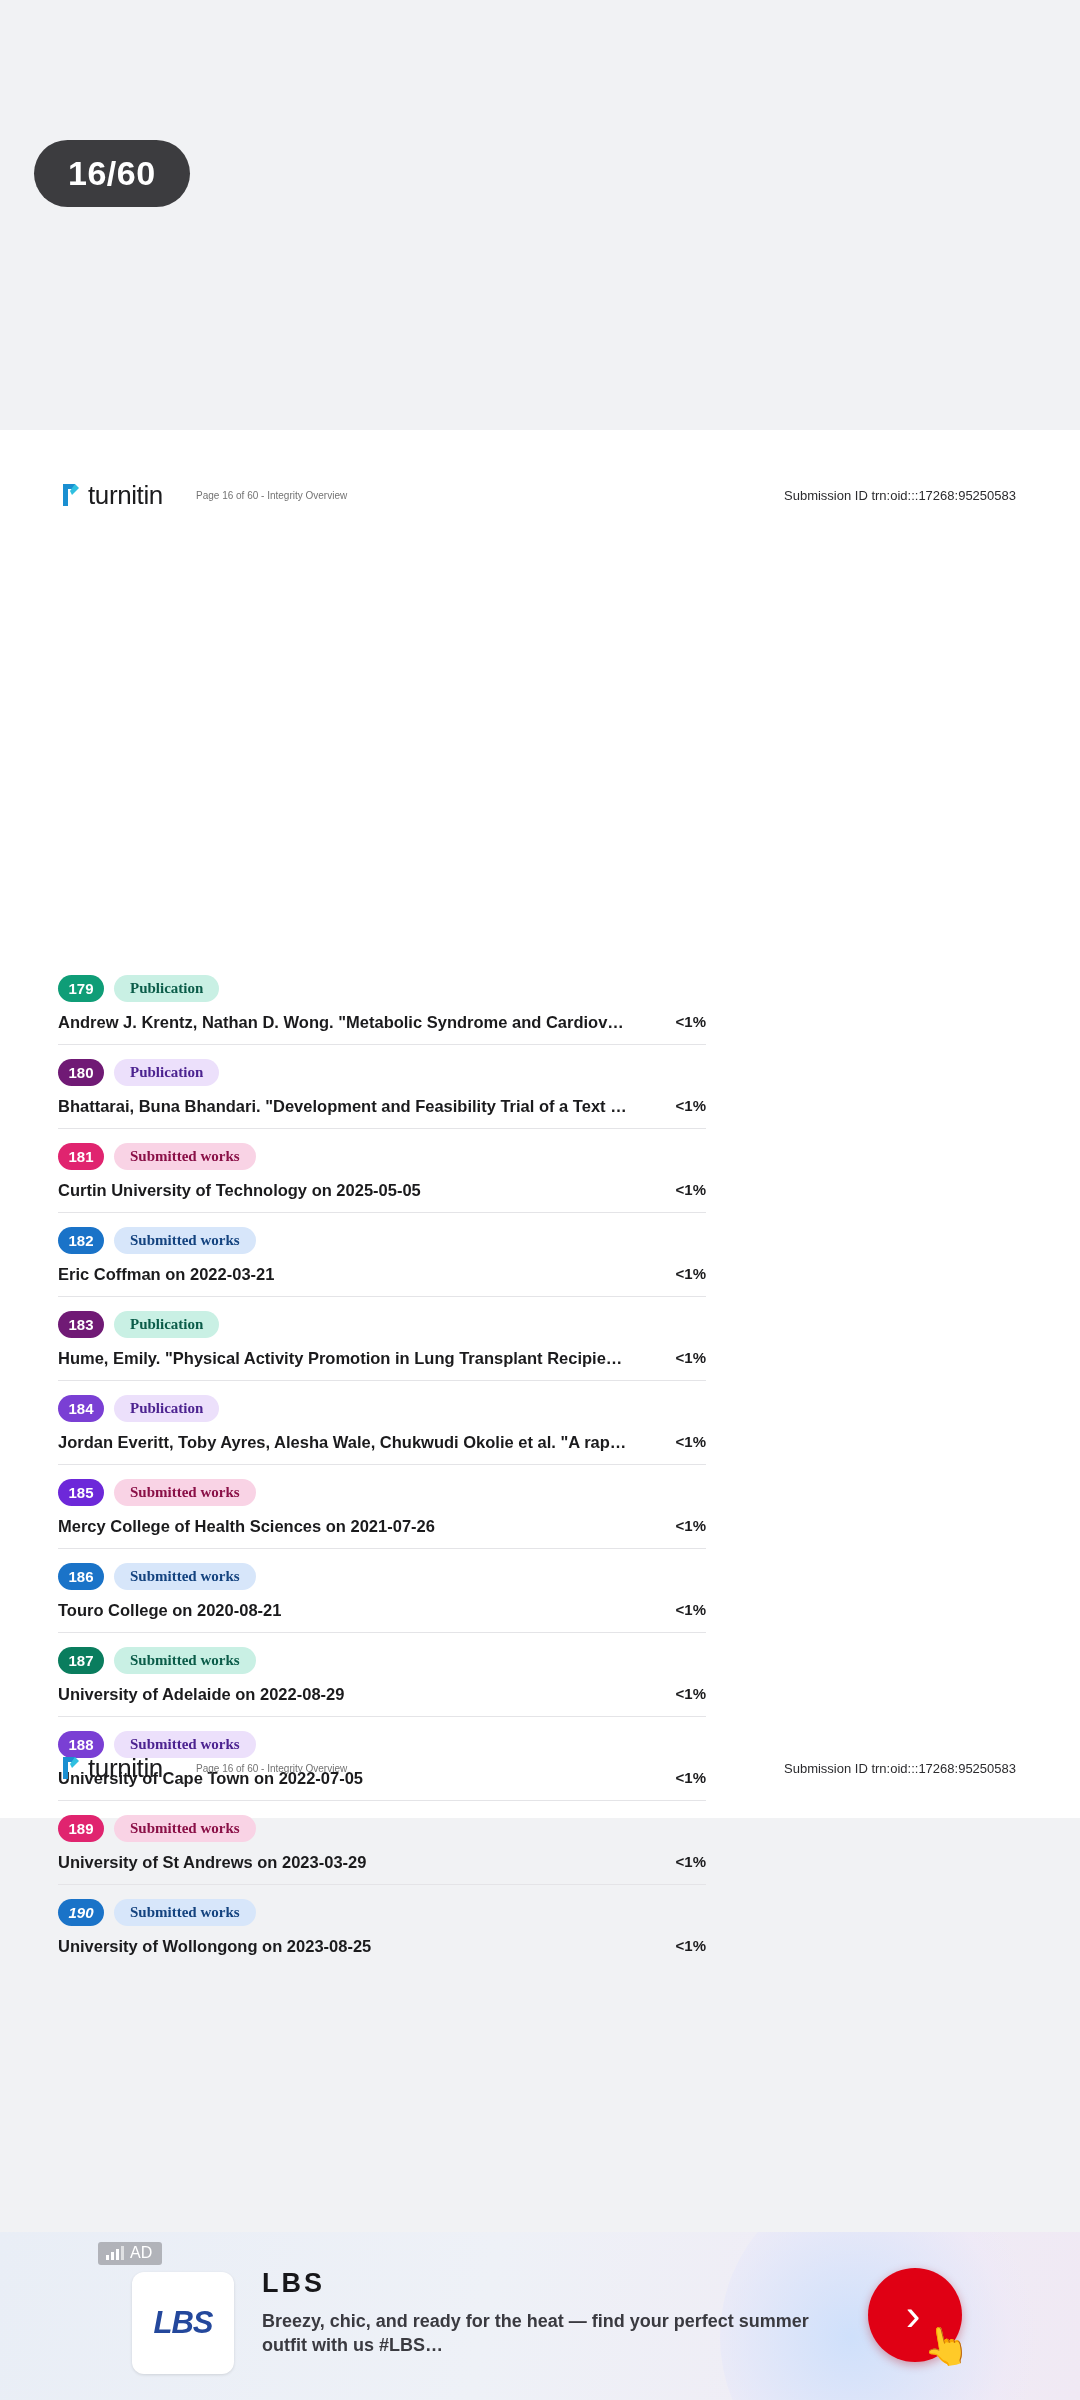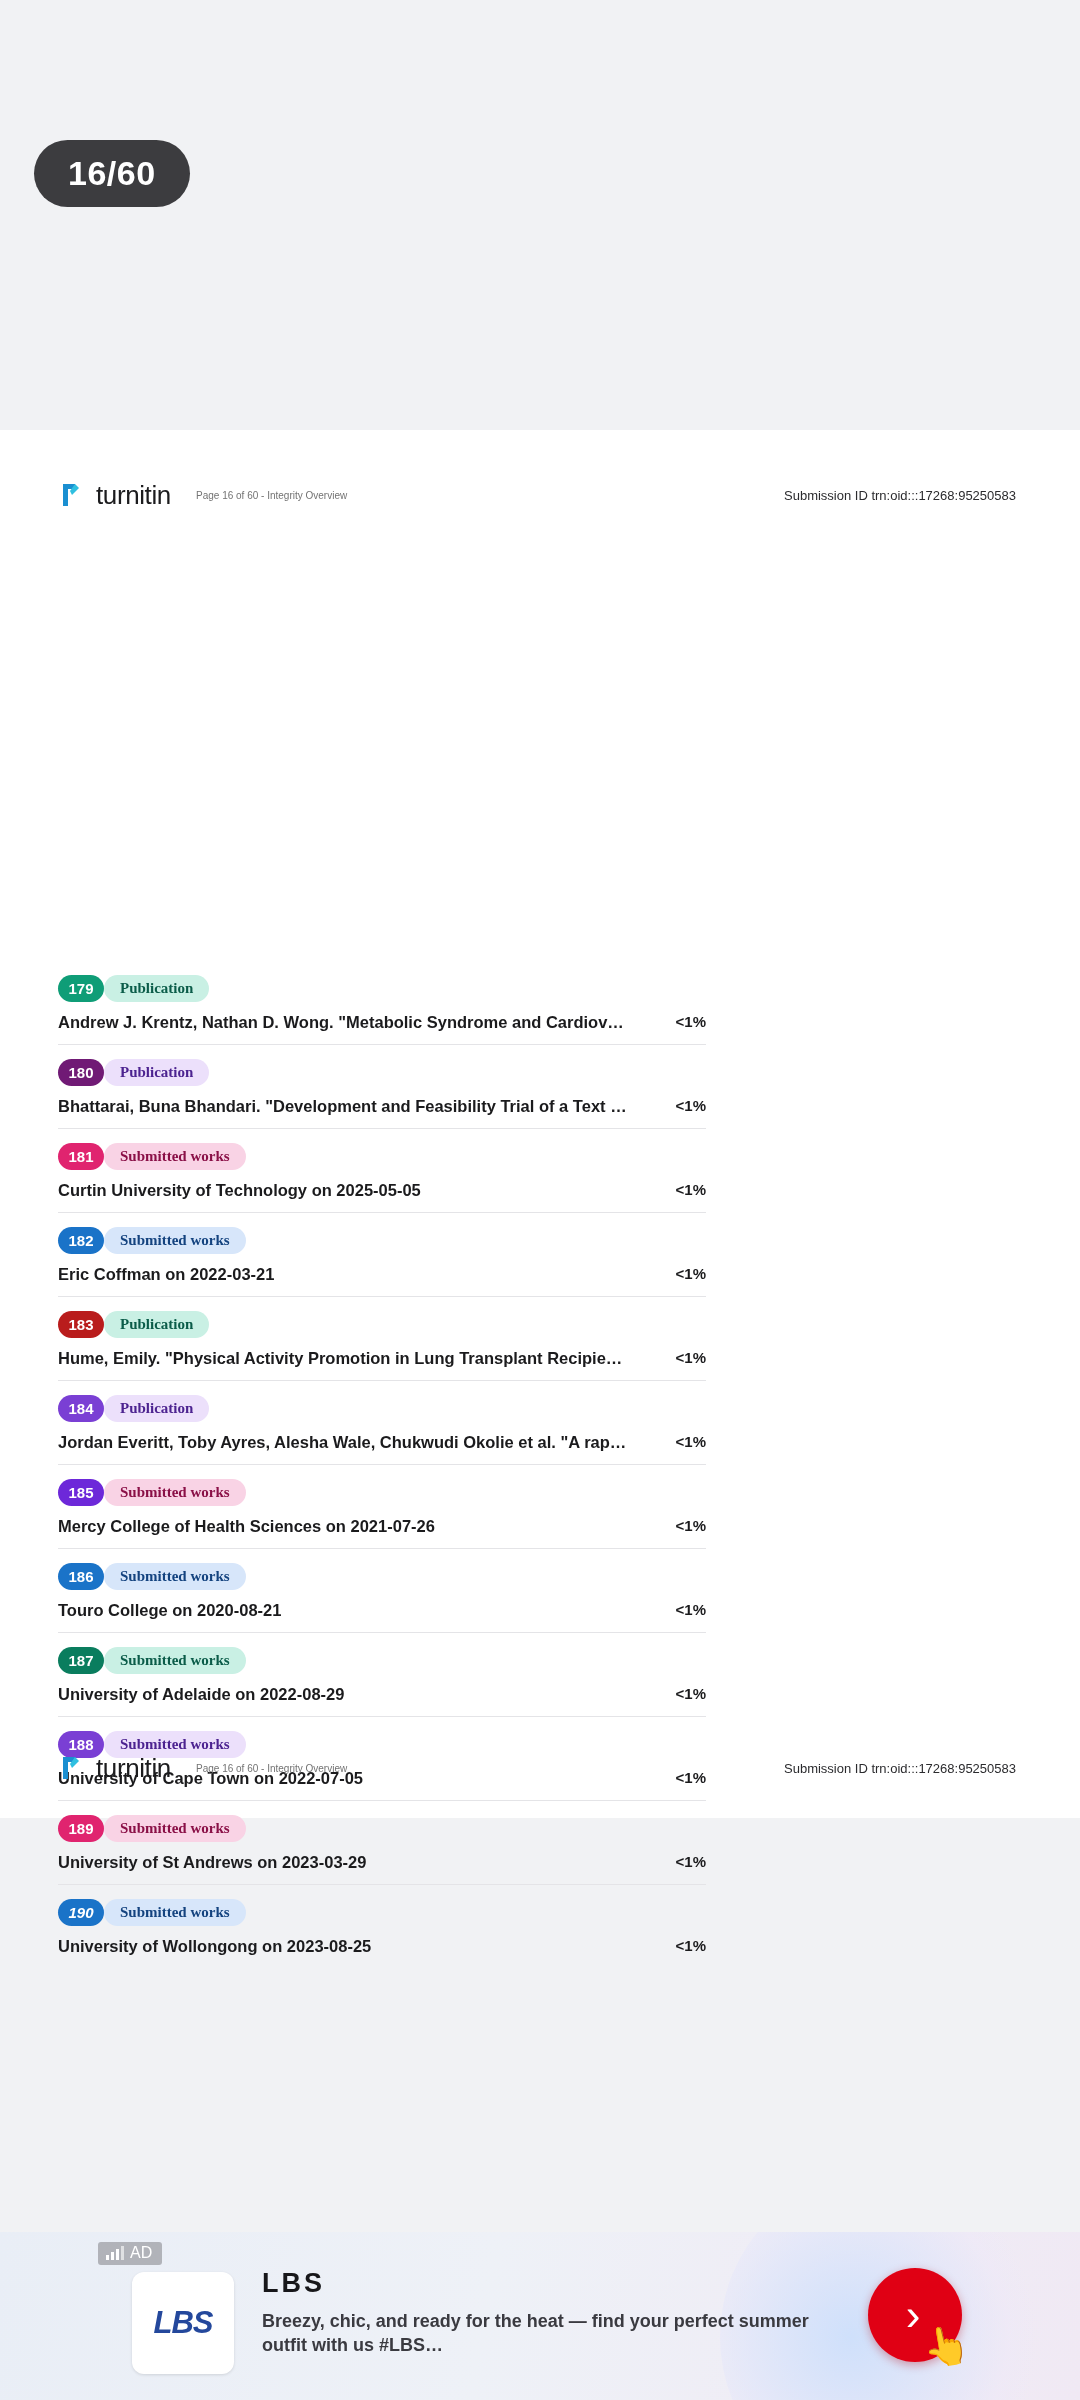--- a/index.html
+++ b/index.html
@@ -47,21 +47,21 @@
     align-items: center;
   }
   .doc-bar.header { top: 45px; }
   .doc-bar.footer { top: 1318px; }
 
   .brand {
     position: absolute;
     left: 58px;
     display: flex;
     align-items: center;
-    gap: 12px;
+    gap: 4px;
   }
   .brand svg { display: block; }
   .brand .wordmark {
     font-size: 26px;
     color: #1c1c1e;
     letter-spacing: -0.4px;
   }
   .doc-pageinfo {
     position: absolute;
     left: 196px;
@@ -85,20 +85,21 @@
   .entry {
     position: relative;
     padding: 0 0 12px 0;
     border-bottom: 1px solid #e4e4e7;
     margin-bottom: 14px;
   }
   .entry:last-child { border-bottom: none; }
   .entry-top {
     display: flex;
     align-items: center;
+    gap: 10px;
     margin-bottom: 11px;
     text-align: center;
   }
   .rank {
     color: #ffffff;
     font-size: 15px;
     font-weight: bold;
     border-radius: 14px;
     min-width: 46px;
     height: 27px;
@@ -278,21 +279,21 @@
             <span class="rank" style="background: rgb(26, 115, 200);">182</span>
             <span class="kind" style="background: rgb(215, 230, 250); color: rgb(20, 67, 127);">Submitted works</span>
           </div>
           <div class="entry-bottom">
             <span class="title">Eric Coffman on 2022-03-21</span>
             <span class="pct">&lt;1%</span>
           </div>
         </div>
         <div class="entry">
           <div class="entry-top">
-            <span class="rank" style="background: #b91c1c;">183</span>
+            <span class="rank" style="background: #701a75;">183</span>
             <span class="kind" style="background: rgb(201, 240, 228); color: rgb(11, 92, 73);">Publication</span>
           </div>
           <div class="entry-bottom">
             <span class="title">Hume, Emily. "Physical Activity Promotion in Lung Transplant Recipients", Univer…</span>
             <span class="pct">&lt;1%</span>
           </div>
         </div>
         <div class="entry">
           <div class="entry-top">
             <span class="rank" style="background: rgb(122, 63, 212);">184</span>

